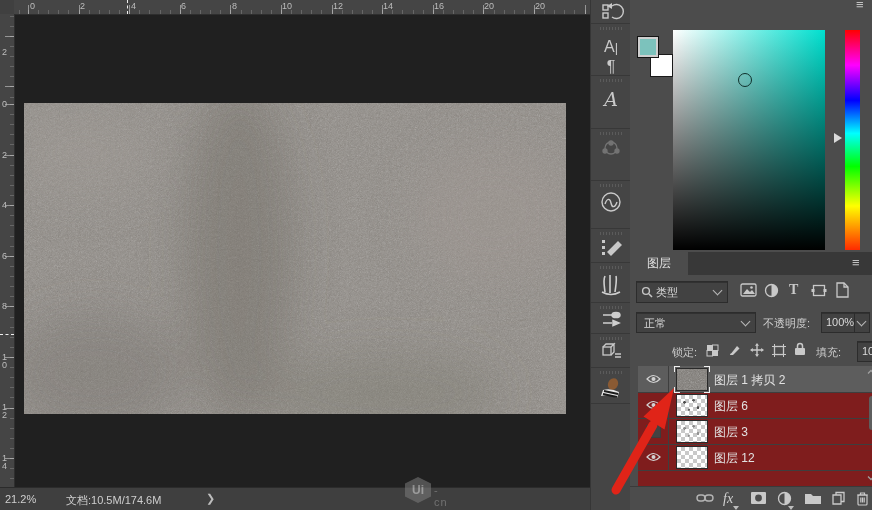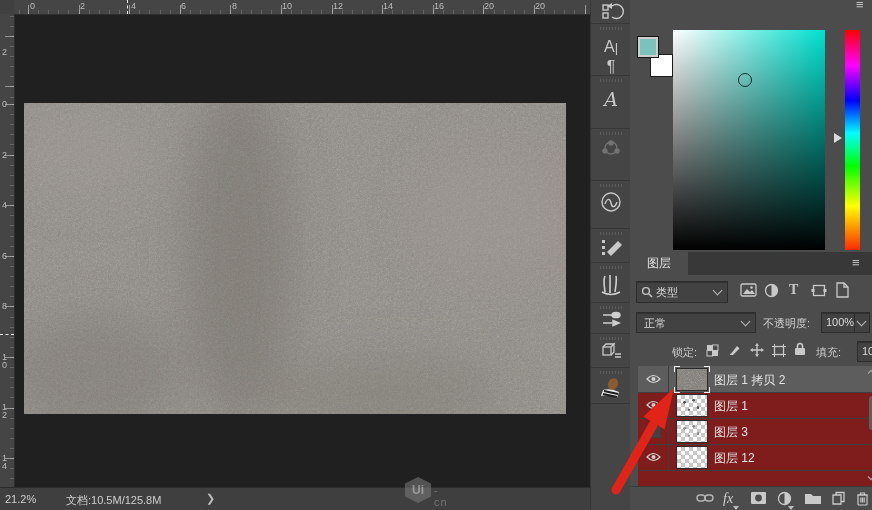--- a/index.html
+++ b/index.html
@@ -151,21 +151,21 @@
     <span class="rnum rnum-v" style="left:2px;top:238px;">6</span>
     <span class="rnum rnum-v" style="left:2px;top:288px;">8</span>
     <span class="rnum rnum-v" style="left:2px;top:339px;">10</span>
     <span class="rnum rnum-v" style="left:2px;top:389px;">12</span>
     <span class="rnum rnum-v" style="left:2px;top:440px;">14</span>
     <div class="abs cursor-h"></div>
   </div>
 
   <div class="abs statusbar">
     <span class="zl">21.2%</span>
-    <span class="di">文档:10.5M/125.8M</span>
+    <span class="di">文档:10.5M/174.6M</span>
     <span class="ch">❯</span>
   </div>
 
   <div class="abs wm">
     <div class="wm-hex">
         <span>Ui</span>
       </div>
     <span class="wm-txt">-cn</span>
   </div>
 
@@ -417,21 +417,21 @@
       <div class="lrow" style="top:26px;">
         <div class="eyecell">
           <svg class="abs" style="left:8px;top:8px;" width="15" height="10" viewBox="0 0 15 10">
             <path d="M1 5 Q7.5 -2 14 5 Q7.5 12 1 5 z" fill="none" stroke="#d2d2d2" stroke-width="1.2"></path>
               <circle cx="7.5" cy="5" r="2" fill="#d2d2d2"></circle>
             </svg>
         </div>
         <div class="thumb checker">
             <div class="specks"></div>
           </div>
-        <span class="lname">图层 1</span>
+        <span class="lname">图层 6</span>
       </div>
 
       <div class="lrow" style="top:52px;">
         <div class="eyecell">
           <div class="abs" style="left:8px;top:7px;width:13px;height:11px;border:1px solid #3c3c3c;background:#424242;"></div>
         </div>
         <div class="thumb checker">
             <div class="specks" style="opacity:.6;"></div>
           </div>
         <span class="lname">图层 3</span>

